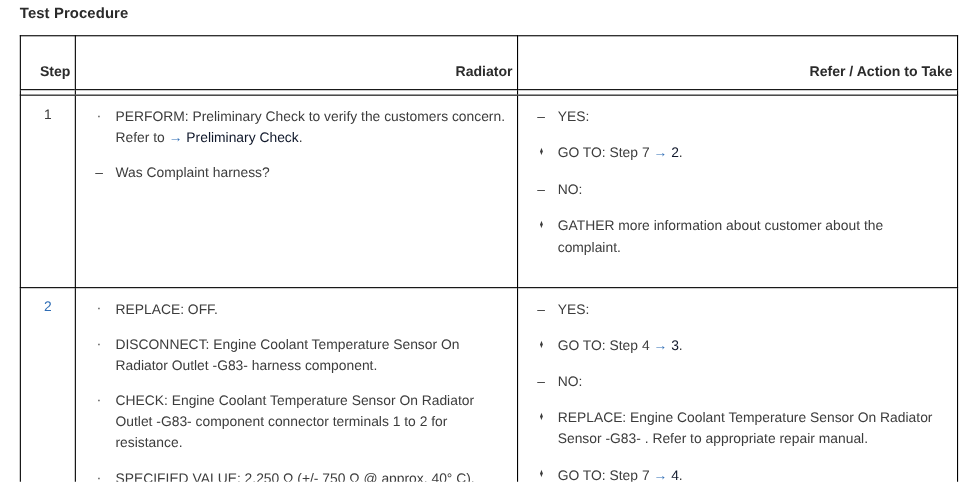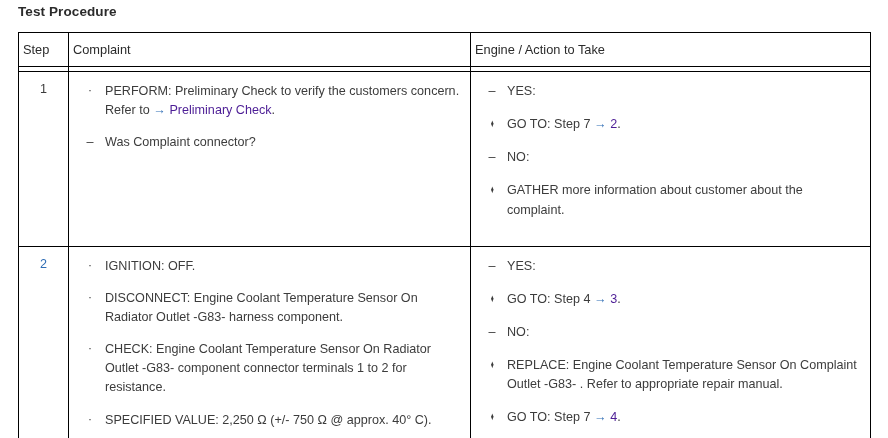--- a/index.html
+++ b/index.html
@@ -48,25 +48,25 @@
     font-size: 12.6px;
   }
 
   table.proc col.c-step  { width: 50px; }
   table.proc col.c-proc  { width: 402px; }
   table.proc col.c-res   { width: 400px; }
 
   table.proc thead th {
     border: 1.6px solid #000;
     border-bottom: none;
-    font-weight: 400;
+    font-weight: 700;
     font-size: 12.8px;
     color: #2b2b2b;
-    text-align: left;
-    padding: 6px 4px 7px 4px;
+    text-align: right;
+    padding: 21px 4px 7px 4px;
     height: 20px;
     vertical-align: middle;
     background: #fff;
   }
 
   
   table.proc thead tr.dbl-rule td {
     padding: 0;
     height: 4px;
     line-height: 0;
@@ -116,21 +116,21 @@
     width: 16px;
     text-align: center;
     color: #3c3c3c;
     line-height: 1.52;
   }
   ul.blist li .mark.dot    { font-size: 12px; top: -1px; }
   ul.blist li .mark.dash   { font-size: 12.6px; }
   ul.blist li .mark.dia    { font-size: 11px; letter-spacing: -1px;
                              transform: scaleX(0.55); }
 
-  .lnk { color: #4c1d95; }
+  .lnk { color: #0f172a; }
   .arrow { color: #2f6db5; }
 
   .res-col ul.blist li { margin-bottom: 14px; }
 </style>
 </head>
 <body>
 
 <div class="page">
 
   <div class="page-title">Test Procedure</div>
@@ -138,64 +138,64 @@
   <div class="table-wrap">
     <table class="proc">
       <colgroup>
         <col class="c-step">
         <col class="c-proc">
         <col class="c-res">
       </colgroup>
       <thead>
         <tr>
           <th>Step</th>
-          <th>Complaint</th>
-          <th>Engine / Action to Take</th>
+          <th>Radiator</th>
+          <th>Refer / Action to Take</th>
         </tr>
         <tr class="dbl-rule">
           <td class="side mid"></td>
           <td class="mid"></td>
           <td class="mid sider"></td>
         </tr>
       </thead>
       <tbody id="tbody">
           <tr>
             <td class="step"><span>1</span></td>
             <td class="proc-col">
               <ul class="blist">
                 <li><span class="mark dot">·</span><span><span>PERFORM: Preliminary Check to verify the customers concern. Refer to </span><span class="arrow">→</span> <span class="lnk">Preliminary Check</span><span>.</span></span></li>
-                <li><span class="mark dash">–</span><span><span>Was Complaint connector?</span></span></li>
+                <li><span class="mark dash">–</span><span><span>Was Complaint harness?</span></span></li>
               </ul>
             </td>
             <td class="res-col">
               <ul class="blist">
                 <li><span class="mark dash">–</span><span><span>YES:</span></span></li>
                 <li><span class="mark dia">♦</span><span><span>GO TO: Step 7 </span><span class="arrow">→</span> <span class="lnk">2</span><span>.</span></span></li>
                 <li><span class="mark dash">–</span><span><span>NO:</span></span></li>
                 <li><span class="mark dia">♦</span><span><span>GATHER more information about customer about the complaint.</span></span></li>
               </ul>
             </td>
           </tr>
           <tr>
             <td class="step"><span class="lnk">2</span></td>
             <td class="proc-col">
               <ul class="blist">
-                <li><span class="mark dot">·</span><span><span>IGNITION: OFF.</span></span></li>
+                <li><span class="mark dot">·</span><span><span>REPLACE: OFF.</span></span></li>
                 <li><span class="mark dot">·</span><span><span>DISCONNECT: Engine Coolant Temperature Sensor On Radiator Outlet -G83- harness component.</span></span></li>
                 <li><span class="mark dot">·</span><span><span>CHECK: Engine Coolant Temperature Sensor On Radiator Outlet -G83- component connector terminals 1 to 2 for resistance.</span></span></li>
                 <li><span class="mark dot">·</span><span><span>SPECIFIED VALUE: 2,250 Ω (+/- 750 Ω @ approx. 40° C).</span></span></li>
                 <li><span class="mark dash">–</span><span><span>Was Value harness?</span></span></li>
               </ul>
             </td>
             <td class="res-col">
               <ul class="blist">
                 <li><span class="mark dash">–</span><span><span>YES:</span></span></li>
                 <li><span class="mark dia">♦</span><span><span>GO TO: Step 4 </span><span class="arrow">→</span> <span class="lnk">3</span><span>.</span></span></li>
                 <li><span class="mark dash">–</span><span><span>NO:</span></span></li>
-                <li><span class="mark dia">♦</span><span><span>REPLACE: Engine Coolant Temperature Sensor On Complaint Outlet -G83- . Refer to appropriate repair manual.</span></span></li>
+                <li><span class="mark dia">♦</span><span><span>REPLACE: Engine Coolant Temperature Sensor On Radiator Sensor -G83- . Refer to appropriate repair manual.</span></span></li>
                 <li><span class="mark dia">♦</span><span><span>GO TO: Step 7 </span><span class="arrow">→</span> <span class="lnk">4</span><span>.</span></span></li>
               </ul>
             </td>
           </tr>
         </tbody>
     </table>
   </div>
 
 </div>
 

